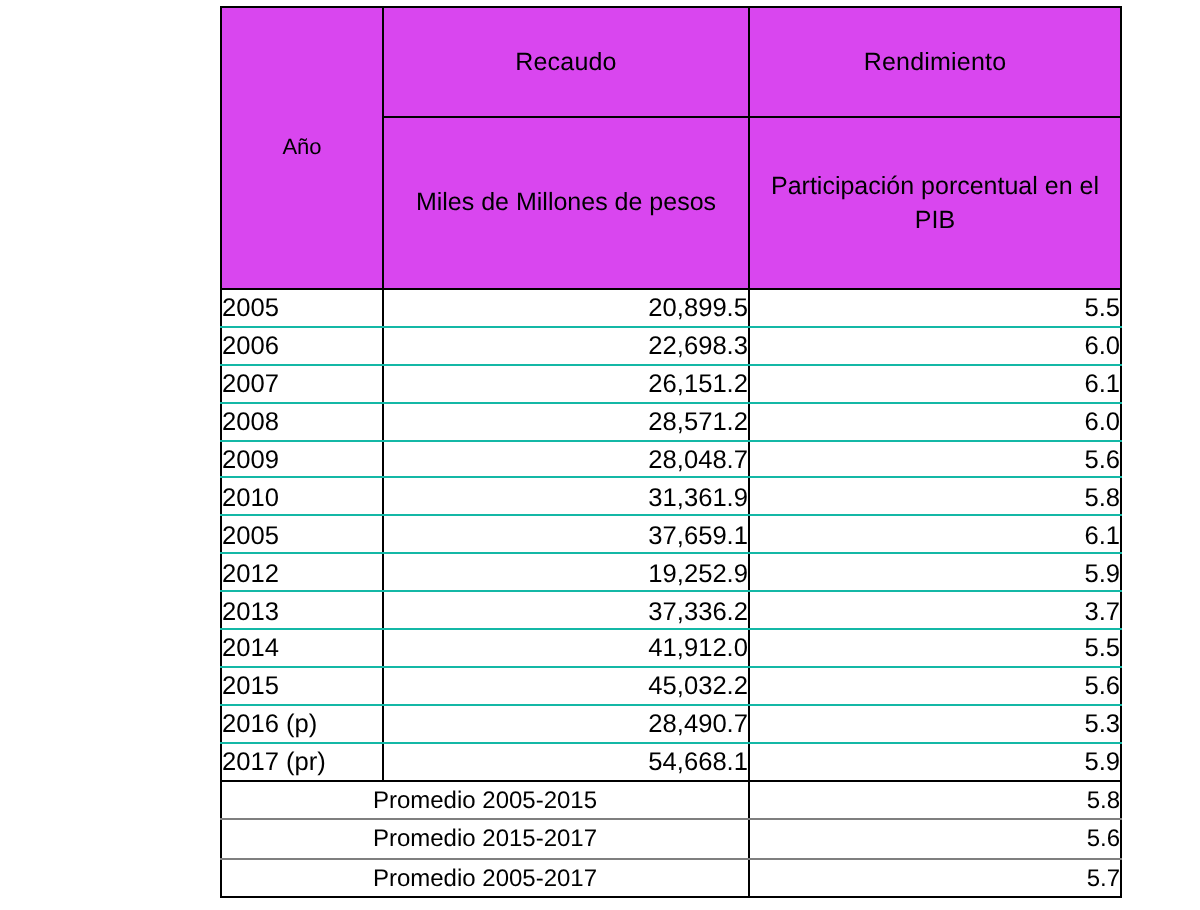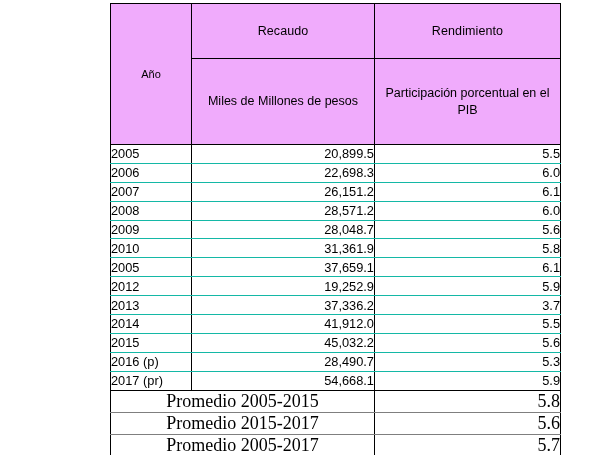--- a/index.html
+++ b/index.html
@@ -36,21 +36,21 @@
     vertical-align: middle;
   }
 
   
   col.c-year      { width: 81px; }
   col.c-recaudo   { width: 183px; }
   col.c-rend      { width: 186px; }
 
   
   .hdr {
-    background: #f0abfc;
+    background: #d946ef;
     text-align: center;
     color: #000000;
   }
   .hdr-top {
     height: 54px;
     font-size: 12.5px;
     font-weight: bold;
     border-bottom: 1.5px solid #000;
     border-right: 1.5px solid #000;
     letter-spacing: 0.1px;
@@ -93,23 +93,22 @@
   .cell-num {
     text-align: right;
     padding-right: 3px;
     border-right: 1.5px solid #000;
   }
   .cell-num.last { border-right: none; }
 
   
   .foot-row td {
     height: 18.5px;
-    font-size: 18px;
+    font-size: 12px;
     border-bottom: 1px solid #7f7f7f;
-    font-family: Liberation Serif, serif;
   }
   .foot-label {
     text-align: center;
     border-right: 1.5px solid #000;
   }
   .foot-num {
     text-align: right;
     padding-right: 3px;
   }
   .foot-sep td { border-top: 1.5px solid #000; }

